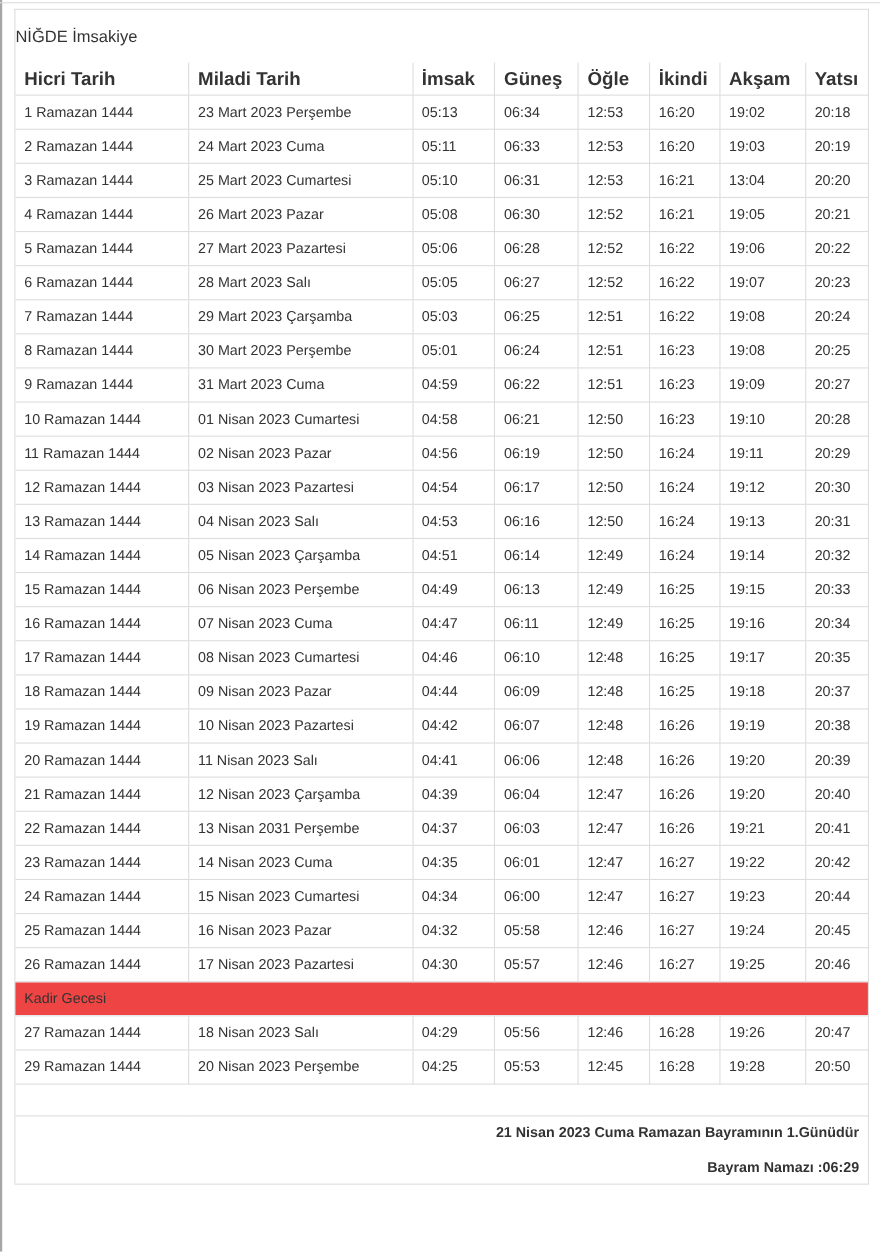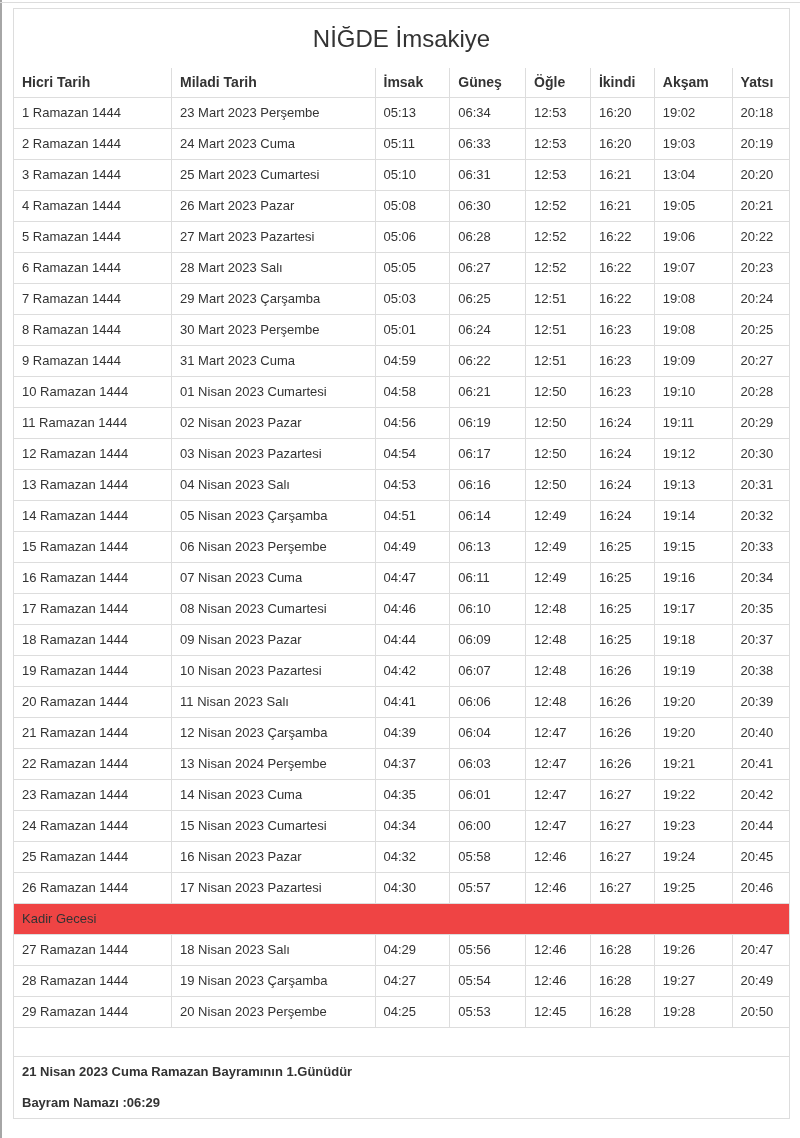--- a/index.html
+++ b/index.html
@@ -22,39 +22,38 @@
     background: #dcdcdc;
   }
   .container {
     position: absolute;
     left: 13px; top: 8px;
     width: 777px;
     background: #ffffff;
     border: 1px solid #dddddd;
   }
   .page-title {
-    text-align: center;
-    font-size: 24px;
+    font-size: 15px;
     font-weight: 400;
     color: #333333;
     padding: 16px 0 15px 0;
   }
   table.imsakiye {
     width: 100%;
     border-collapse: collapse;
     border-style: hidden; 
     table-layout: fixed;
     font-size: 13px;
     color: #333333;
   }
   table.imsakiye th {
     border: 1px solid #dddddd;
     text-align: left;
     font-weight: 700;
-    font-size: 14px;
+    font-size: 17px;
     padding: 7px 8px;
     line-height: 15px;
     white-space: nowrap;
   }
   table.imsakiye td {
     border: 1px solid #dddddd;
     text-align: left;
     padding: 8px 8px;
     line-height: 14px;
     white-space: nowrap;
@@ -66,21 +65,21 @@
   }
   td.spacer-cell {
     height: 29px;
     padding: 0;
   }
   td.notes-cell {
     text-align: center;
     font-weight: 700;
     padding: 10px 8px;
   }
-  .notes-cell p { margin: 0; }
+  .notes-cell p { margin: 0; text-align: right; }
   .notes-cell p + p { margin-top: 17px; }
 
   col.c-hicri  { width: 20.33%; }
   col.c-miladi { width: 26.25%; }
   col.c-imsak  { width: 9.65%;  }
   col.c-gunes  { width: 9.78%;  }
   col.c-ogle   { width: 8.37%;  }
   col.c-ikindi { width: 8.24%;  }
   col.c-aksam  { width: 10.04%; }
   col.c-yatsi  { width: 7.34%;  }
@@ -324,21 +323,21 @@
           <td>12 Nisan 2023 Çarşamba</td>
           <td>04:39</td>
           <td>06:04</td>
           <td>12:47</td>
           <td>16:26</td>
           <td>19:20</td>
           <td>20:40</td>
         </tr>
         <tr>
           <td>22 Ramazan 1444</td>
-          <td>13 Nisan 2024 Perşembe</td>
+          <td>13 Nisan 2031 Perşembe</td>
           <td>04:37</td>
           <td>06:03</td>
           <td>12:47</td>
           <td>16:26</td>
           <td>19:21</td>
           <td>20:41</td>
         </tr>
         <tr>
           <td>23 Ramazan 1444</td>
           <td>14 Nisan 2023 Cuma</td>
@@ -384,30 +383,20 @@
         </tr>
         <tr>
           <td>27 Ramazan 1444</td>
           <td>18 Nisan 2023 Salı</td>
           <td>04:29</td>
           <td>05:56</td>
           <td>12:46</td>
           <td>16:28</td>
           <td>19:26</td>
           <td>20:47</td>
-        </tr>
-        <tr>
-          <td>28 Ramazan 1444</td>
-          <td>19 Nisan 2023 Çarşamba</td>
-          <td>04:27</td>
-          <td>05:54</td>
-          <td>12:46</td>
-          <td>16:28</td>
-          <td>19:27</td>
-          <td>20:49</td>
         </tr>
         <tr>
           <td>29 Ramazan 1444</td>
           <td>20 Nisan 2023 Perşembe</td>
           <td>04:25</td>
           <td>05:53</td>
           <td>12:45</td>
           <td>16:28</td>
           <td>19:28</td>
           <td>20:50</td>

